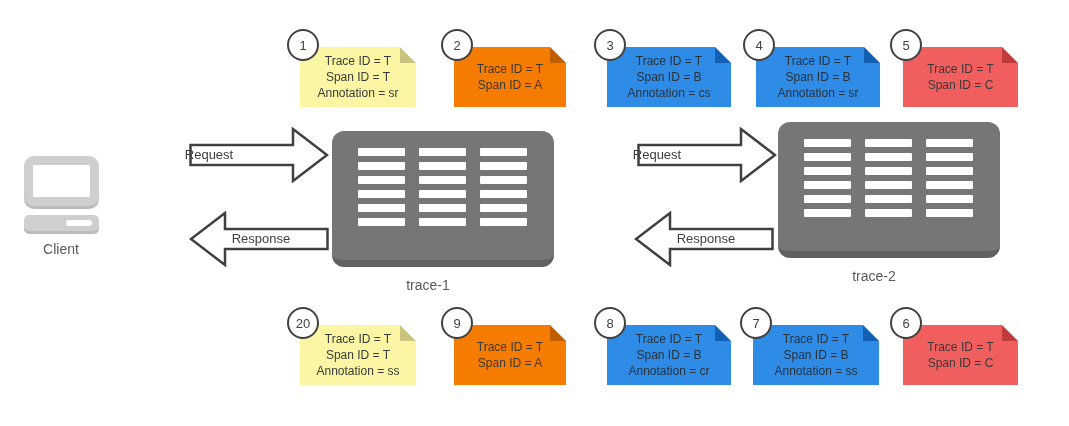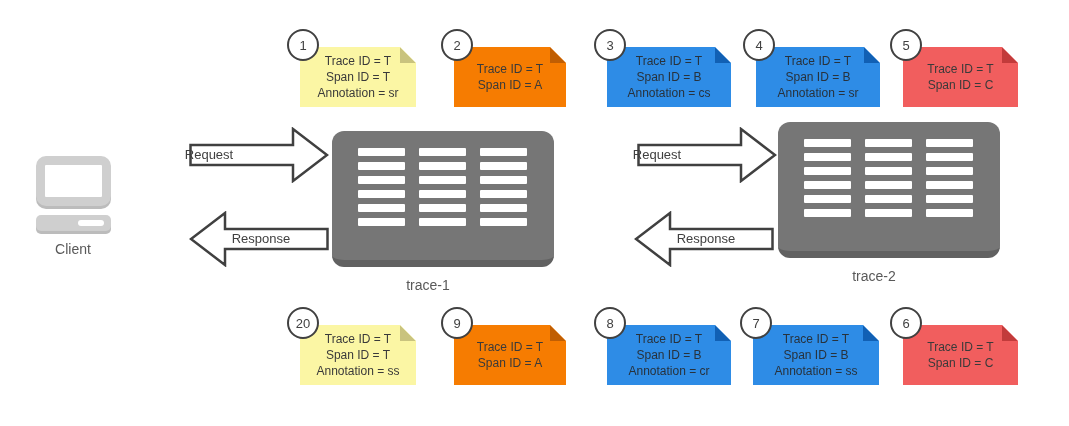--- a/index.html
+++ b/index.html
@@ -57,21 +57,21 @@
     position:absolute;left:-13px;top:-18px;width:28px;height:28px;border-radius:50%;
     background:#ffffff;border:2px solid #414141;display:flex;align-items:center;justify-content:center;
     font-size:13px;color:#414141;z-index:2;
   }
 </style>
 </head>
 <body>
 
 <div class="canvas">
 
-  <div class="client" style="left:34px;top:156px;">
+  <div class="client" style="left:22px;top:156px;">
     <div class="laptop">
       <div class="screen"></div>
       <div class="base">
           <i class="pill"></i>
         </div>
     </div>
     <div class="node-label">Client</div>
   </div>
 
   <div class="arrow right" style="left:157px;top:127px;">

